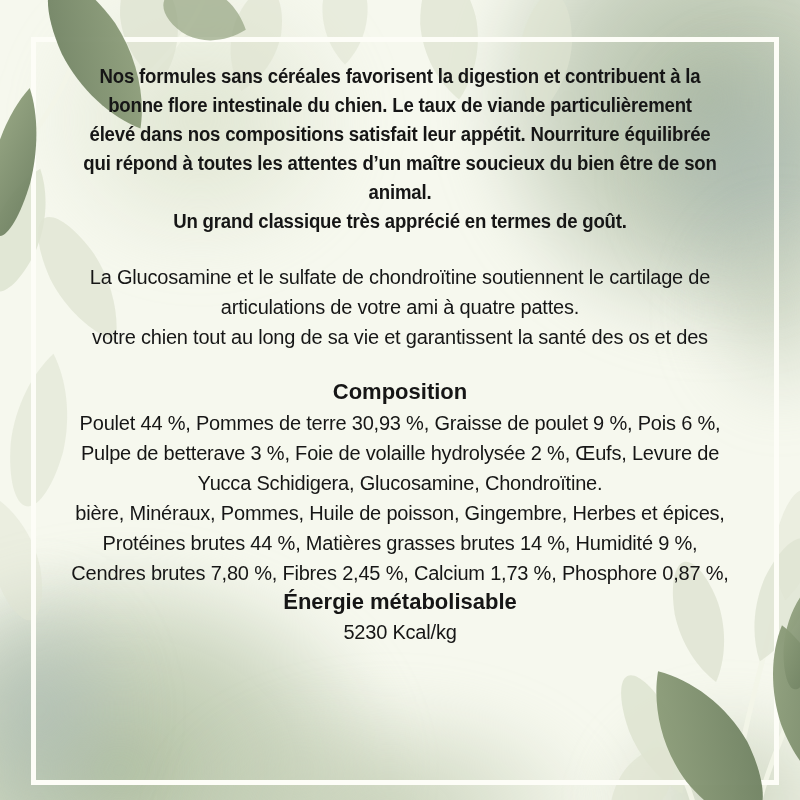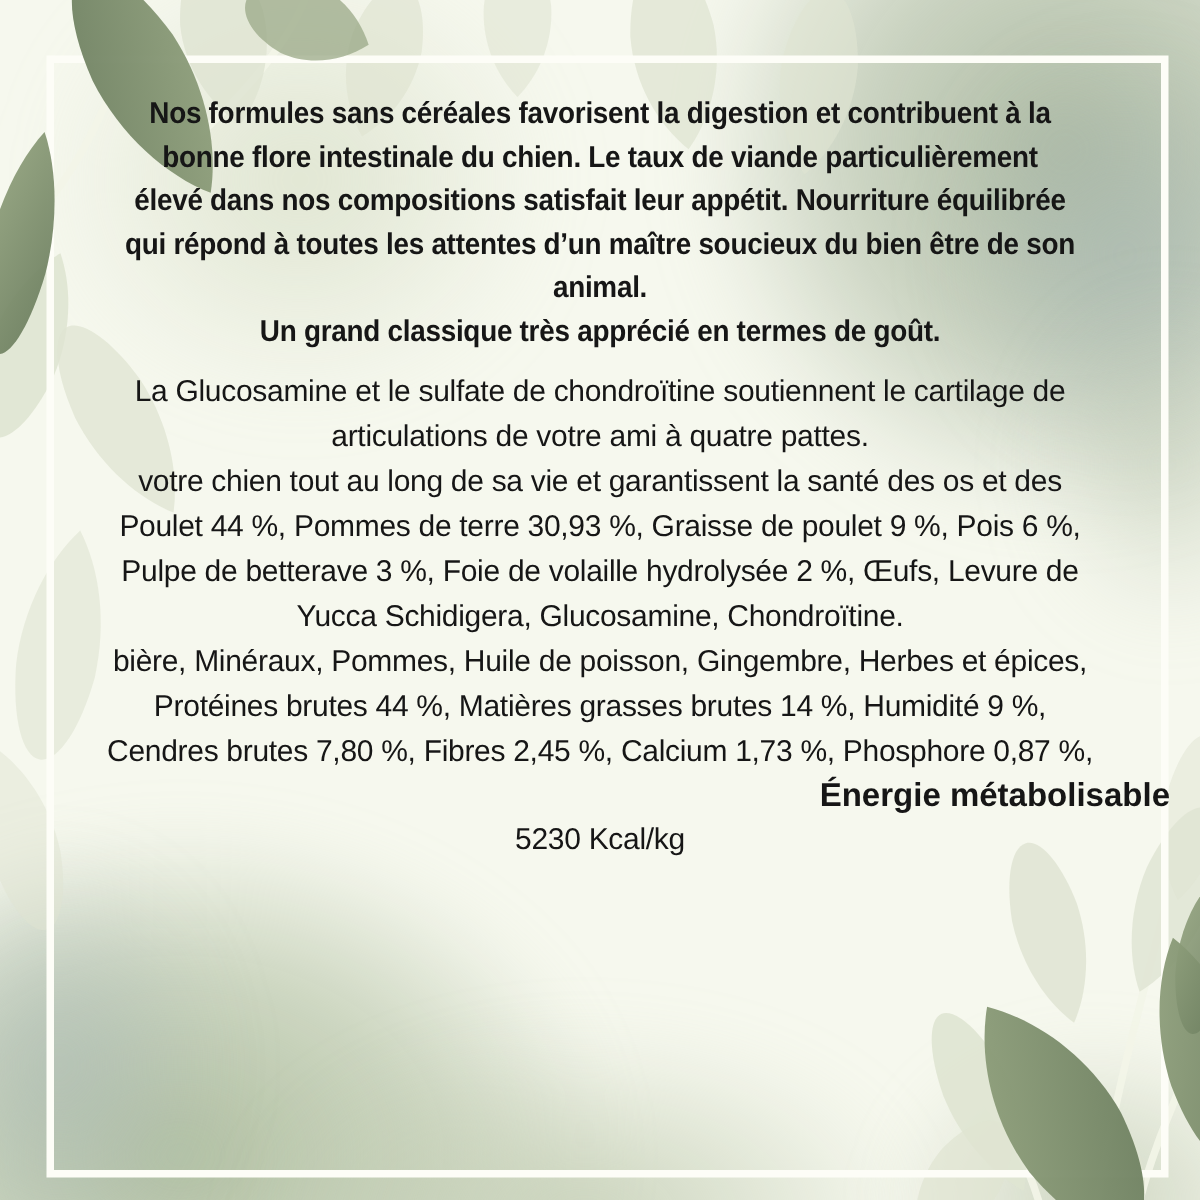--- a/index.html
+++ b/index.html
@@ -44,26 +44,26 @@
   .stem{fill:none;stroke:#f3f5e8;stroke-width:5;stroke-linecap:round;opacity:.9;}
   .content{
     position:absolute;left:0;top:0;right:0;bottom:0;z-index:5;
     padding:62px 20px 0;text-align:center;
   }
   .intro{
     font-weight:700;font-size:20px;line-height:29px;letter-spacing:-0.2px;
     transform:scaleX(.93);transform-origin:50% 0;
   }
   .intro div, .lines div{white-space:nowrap;}
-  .benefits{margin-top:10px;line-height:31px;}
+  .benefits{margin-top:26px;line-height:31px;}
   .body-par{font-size:20px;line-height:30px;letter-spacing:-0.2px;}
   .heading{font-size:22px;font-weight:700;line-height:27px;margin:0;}
   .h-comp{margin-top:26px;margin-bottom:3px;}
   .h-const{margin-top:2px;margin-bottom:3px;}
-  .h-energy{margin-top:0;margin-bottom:2px;text-align:right;}
+  .h-energy{margin-top:0;margin-bottom:2px;}
 </style>
 </head>
 <body>
 
 <div class="canvas">
 
   <div class="wash w1"></div>
   <div class="wash w2"></div>
   <div class="wash w3"></div>
   <div class="wash w4"></div>
@@ -120,20 +120,21 @@
         <div>élevé dans nos compositions satisfait leur appétit. Nourriture équilibrée</div>
         <div>qui répond à toutes les attentes d’un maître soucieux du bien être de son</div>
         <div>animal.</div>
       </div>
     <div class="intro">Un grand classique très apprécié en termes de goût.</div>
     <div class="body-par benefits lines">
         <div>La Glucosamine et le sulfate de chondroïtine soutiennent le cartilage de</div>
         <div>articulations de votre ami à quatre pattes.</div>
         <div>votre chien tout au long de sa vie et garantissent la santé des os et des</div>
       </div>
+    <h2 class="heading h-comp">Composition</h2>
     <div class="body-par lines">
         <div>Poulet 44 %, Pommes de terre 30,93 %, Graisse de poulet 9 %, Pois 6 %,</div>
         <div>Pulpe de betterave 3 %, Foie de volaille hydrolysée 2 %, Œufs, Levure de</div>
         <div>Yucca Schidigera, Glucosamine, Chondroïtine.</div>
         <div>bière, Minéraux, Pommes, Huile de poisson, Gingembre, Herbes et épices,</div>
       </div>
     <div class="body-par lines">
         <div>Protéines brutes 44 %, Matières grasses brutes 14 %, Humidité 9 %,</div>
         <div>Cendres brutes 7,80 %, Fibres 2,45 %, Calcium 1,73 %, Phosphore 0,87 %,</div>
       </div>

